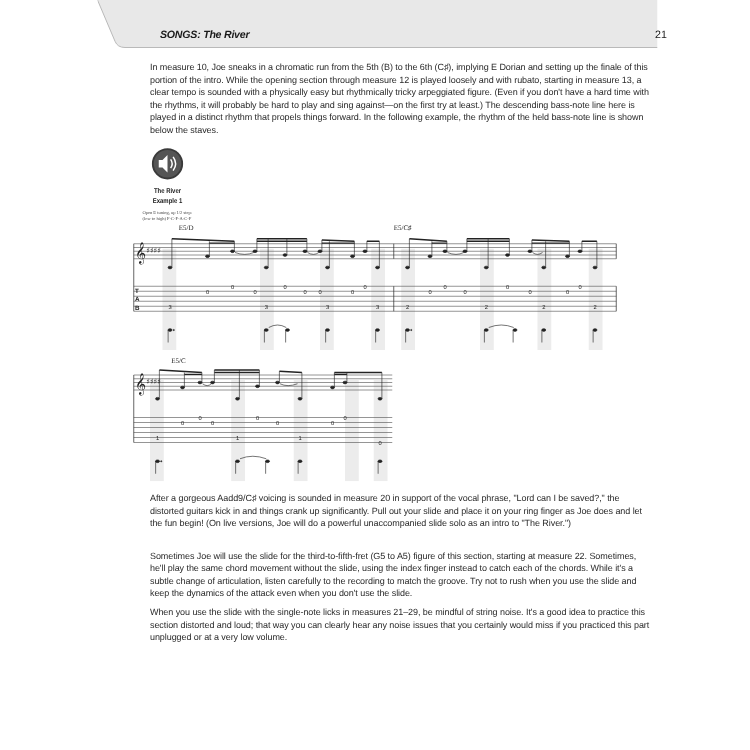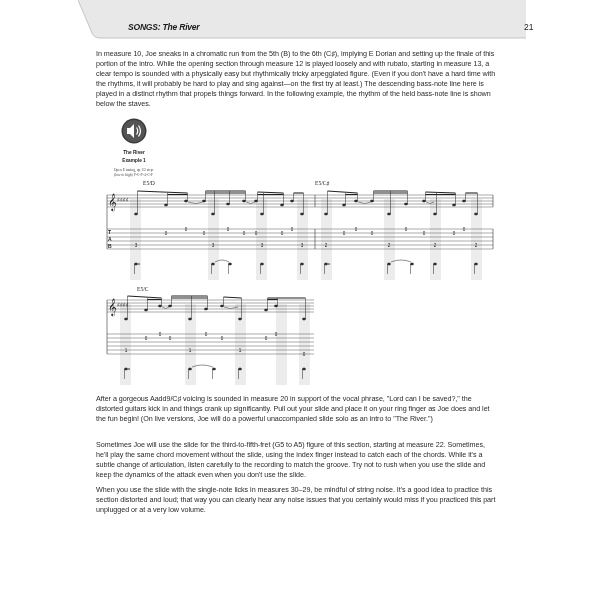--- a/index.html
+++ b/index.html
@@ -4,21 +4,21 @@
 <style>
   html, body { margin:0; padding:0; }
   body { width:600px; height:600px; background:#ffffff; position:relative; overflow:hidden;
          font-family:"Liberation Sans", sans-serif; color:#222; }
   .header { position:absolute; left:78px; top:0; width:448px; height:39px; }
   .header svg { position:absolute; left:0; top:0; }
   .running-head { position:absolute; left:128px; top:22px; font-size:8.5px; font-weight:bold; font-style:italic; color:#1a1a1a; letter-spacing:-0.2px; }
   .running-head .sec { }
   .running-head .title { font-weight:bold; }
   .page-num { position:absolute; left:493px; top:22px; font-size:8.5px; font-weight:normal; color:#1a1a1a;margin-left:31px; }
-  .para { position:absolute; left:96px; width:400px; font-size:7.2px; line-height:10px; color:#2a2a2a; margin:0; letter-spacing:-0.05px; }
+  .para { position:absolute; left:120px; width:400px; font-size:7.2px; line-height:10px; color:#2a2a2a; margin:0; letter-spacing:-0.05px; }
   .speaker { position:absolute; left:114px; top:118px; width:40px; text-align:center; }
   .speaker-circle { width:26px; height:26px; margin:0 auto; }
   .ex-label { font-size:5.6px; font-weight:bold; line-height:8px; color:#1a1a1a; transform:scaleX(0.85); }
   .tuning { position:absolute; left:114px; top:168px; font-size:3.6px; line-height:4.6px; color:#444; font-family:"Liberation Serif", serif; width:90px; }
   .chord { position:absolute; font-family:"Liberation Serif", serif; font-size:5.6px; color:#222; }
   svg.notation { position:absolute; }
 </style>
 </head>
 <body>
 
@@ -321,13 +321,13 @@
     <ellipse cx="200" cy="79" rx="1.6" ry="1.1"></ellipse>
       <line x1="198.5" y1="79" x2="198.5" y2="89"></line>
   </g>
   <g fill="none" stroke="#222" stroke-width="0.5">
     <path d="M88,77 Q98,73 109,77"></path>
   </g>
 </svg>
 
 <p class="para" style="top:394px;">After a gorgeous Aadd9/C♯ voicing is sounded in measure 20 in support of the vocal phrase, "Lord can I be saved?," the distorted guitars kick in and things crank up significantly. Pull out your slide and place it on your ring finger as Joe does and let the fun begin! (On live versions, Joe will do a powerful unaccompanied slide solo as an intro to "The River.")</p>
 <p class="para" style="top:440px;">Sometimes Joe will use the slide for the third-to-fifth-fret (G5 to A5) figure of this section, starting at measure 22. Sometimes, he'll play the same chord movement without the slide, using the index finger instead to catch each of the chords. While it's a subtle change of articulation, listen carefully to the recording to match the groove. Try not to rush when you use the slide and keep the dynamics of the attack even when you don't use the slide.</p>
-<p class="para" style="top:485px;">When you use the slide with the single-note licks in measures 30–29, be mindful of string noise. It's a good idea to practice this section distorted and loud; that way you can clearly hear any noise issues that you certainly would miss if you practiced this part unplugged or at a very low volume.</p>
+<p class="para" style="top:485px;">When you use the slide with the single-note licks in measures 21–29, be mindful of string noise. It's a good idea to practice this section distorted and loud; that way you can clearly hear any noise issues that you certainly would miss if you practiced this part unplugged or at a very low volume.</p>
 
 </body></html>

